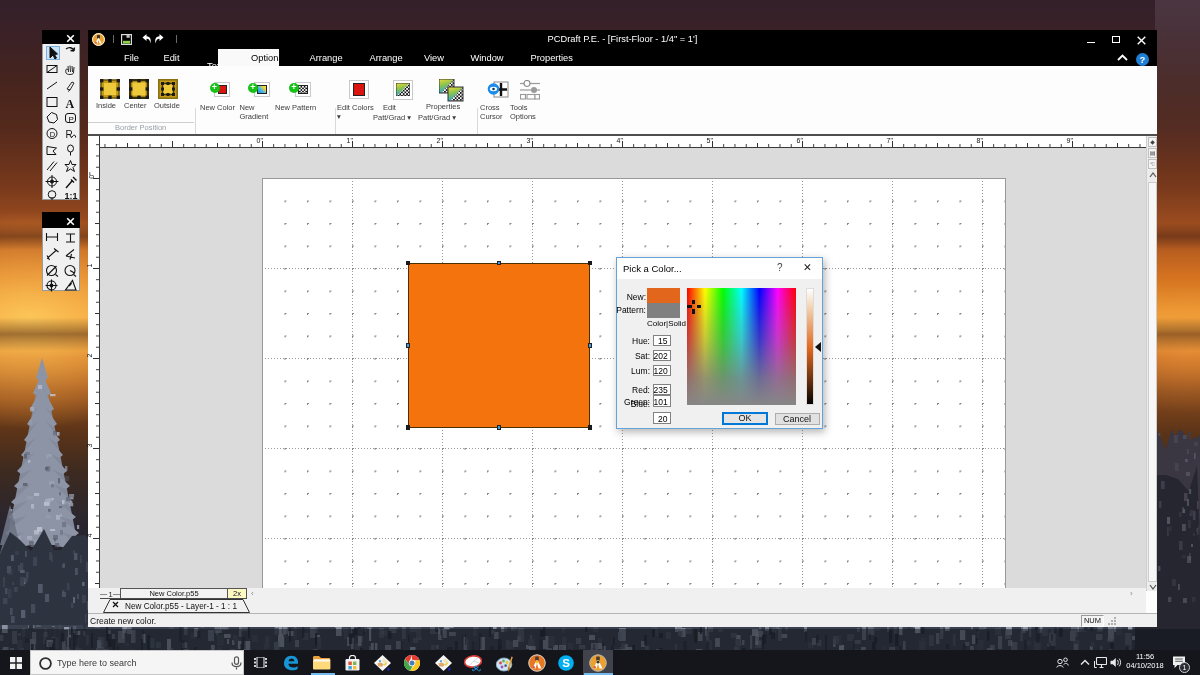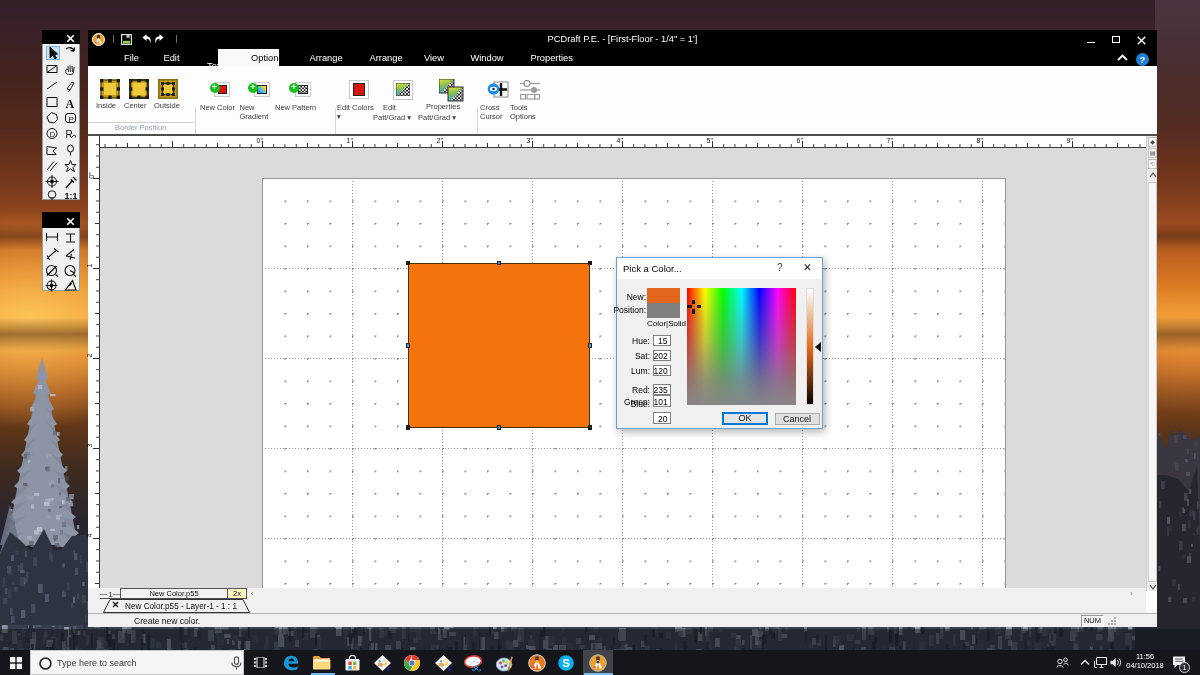--- a/index.html
+++ b/index.html
@@ -1124,21 +1124,21 @@
     <div style="position:absolute;left:12px;top:9.5px;width:147px;height:1.5px;background:#4a4a4a;"></div>
   </div>
   <div id="tabrow">
     <svg style="position:absolute;left:15px;top:0" width="147" height="14" viewBox="0 0 147 14">
       <path d="M7 0.5 L140 0.5 L146.5 13.5 L0.5 13.5 Z" fill="#f1f1f1" stroke="#333" stroke-width="1"></path>
       <path d="M10 3 L15 8 M15 3 L10 8" stroke="#111" stroke-width="1.3"></path>
       <text x="22" y="9.5" font-size="8.2px" fill="#111" font-family="Liberation Sans">New Color.p55 - Layer-1 - 1 : 1</text>
     </svg>
   </div>
   <div id="statusbar">
-    <span style="position:absolute;left:2px;top:2px;margin-left:44px;">Create new color.</span>
+    <span style="position:absolute;left:2px;top:2px;">Create new color.</span>
     <div class="sbox" style="left:993px;top:1px;width:23px;height:11.5px;border-color:#9a9a9a #fff #fff #9a9a9a;line-height:10px;">NUM</div>
     <svg style="position:absolute;left:1019px;top:2px" width="10" height="10" viewBox="0 0 10 10">
         <g fill="#b0b0b0">
           <rect x="7" y="1" width="2" height="2"></rect>
           <rect x="4" y="4" width="2" height="2"></rect>
           <rect x="7" y="4" width="2" height="2"></rect>
           <rect x="1" y="7" width="2" height="2"></rect>
           <rect x="4" y="7" width="2" height="2"></rect>
           <rect x="7" y="7" width="2" height="2"></rect>
         </g>
@@ -1217,21 +1217,21 @@
     </g>
   </svg>
 </div>
 
 <div id="dlg" class="abs">
   <div id="dlg-title"></div>
   <span style="left:6px;top:5px;font-size:9.5px;color:#000;">Pick a Color...</span>
   <span style="left:160px;top:4px;font-size:10px;color:#404040;">?</span>
   <span style="left:186px;top:3px;font-size:10.5px;color:#202020;">✕</span>
   <span class="dlabel" style="left:-11px;top:33.5px;">New:</span>
-  <span class="dlabel" style="left:-11px;top:47px;">Position:</span>
+  <span class="dlabel" style="left:-11px;top:47px;">Pattern:</span>
   <div style="left:30px;top:29.5px;width:33px;height:15.5px;background:#e2661c;"></div>
   <div style="left:30px;top:45px;width:33px;height:14.5px;background:#808080;"></div>
   <span style="left:30px;top:61px;font-size:8px;color:#000;">Color|Solid</span>
   <span class="dlabel" style="left:-7px;top:78px;">Hue:</span>
   <div class="dfield" style="left:35.5px;top:76.5px;">15</div>
   <span class="dlabel" style="left:-7px;top:93px;">Sat:</span>
   <div class="dfield" style="left:35.5px;top:91.5px;">202</div>
   <span class="dlabel" style="left:-7px;top:108px;">Lum:</span>
   <div class="dfield" style="left:35.5px;top:106.5px;">120</div>
   <span class="dlabel" style="left:-7px;top:127px;">Red:</span>

